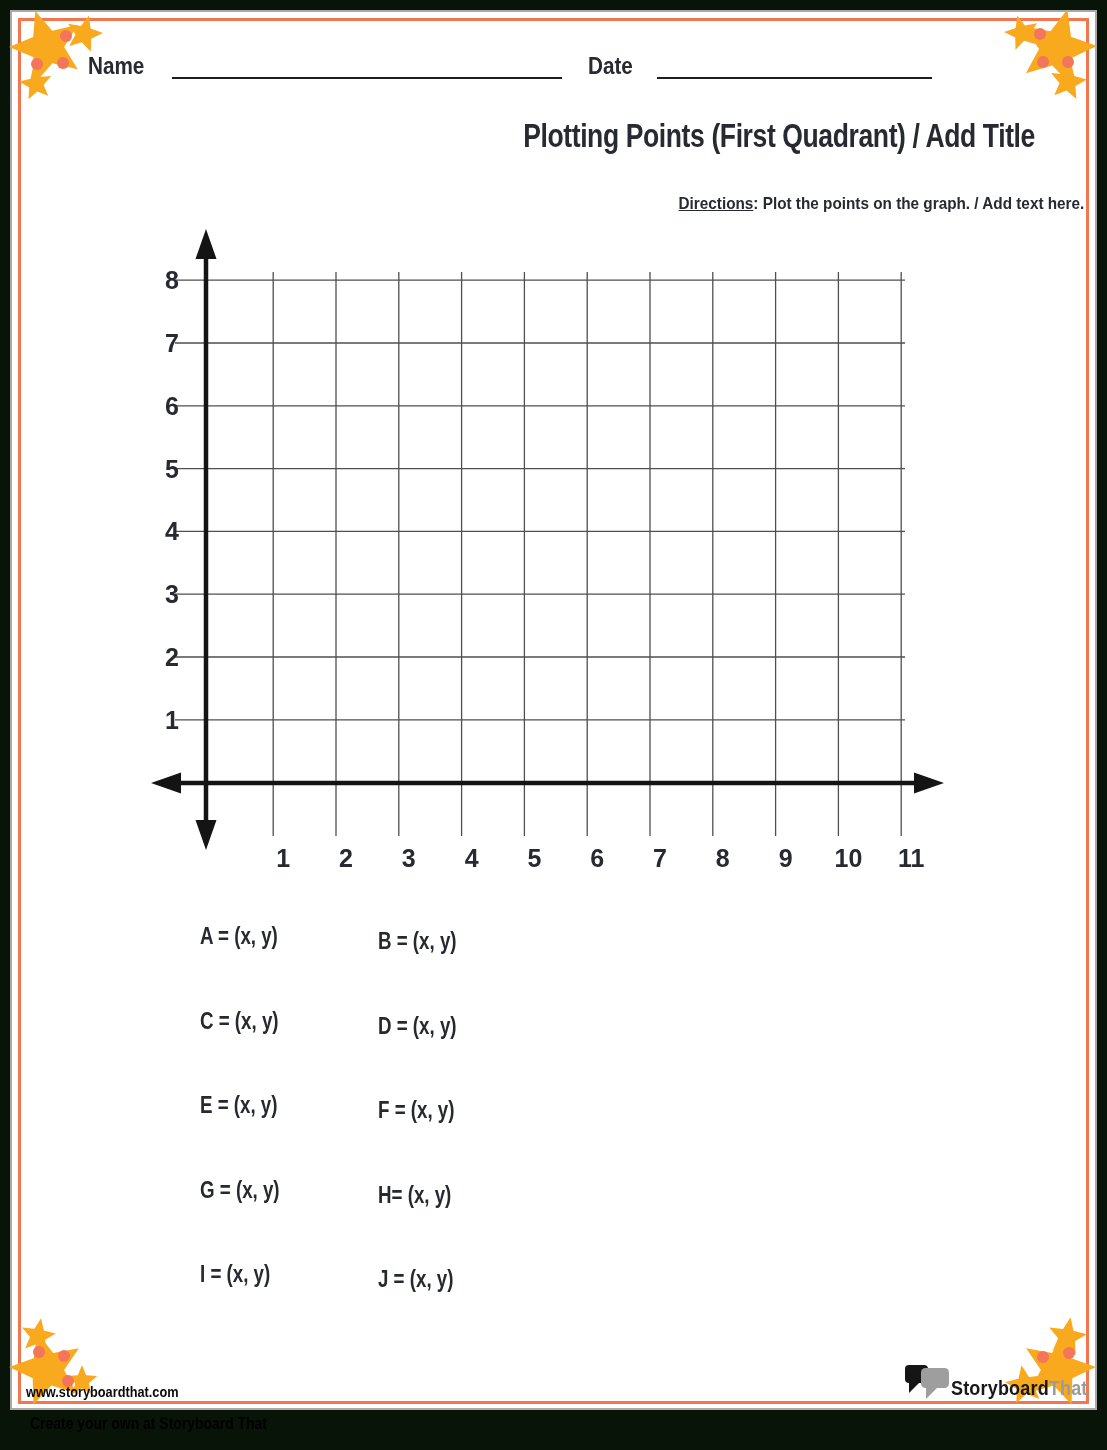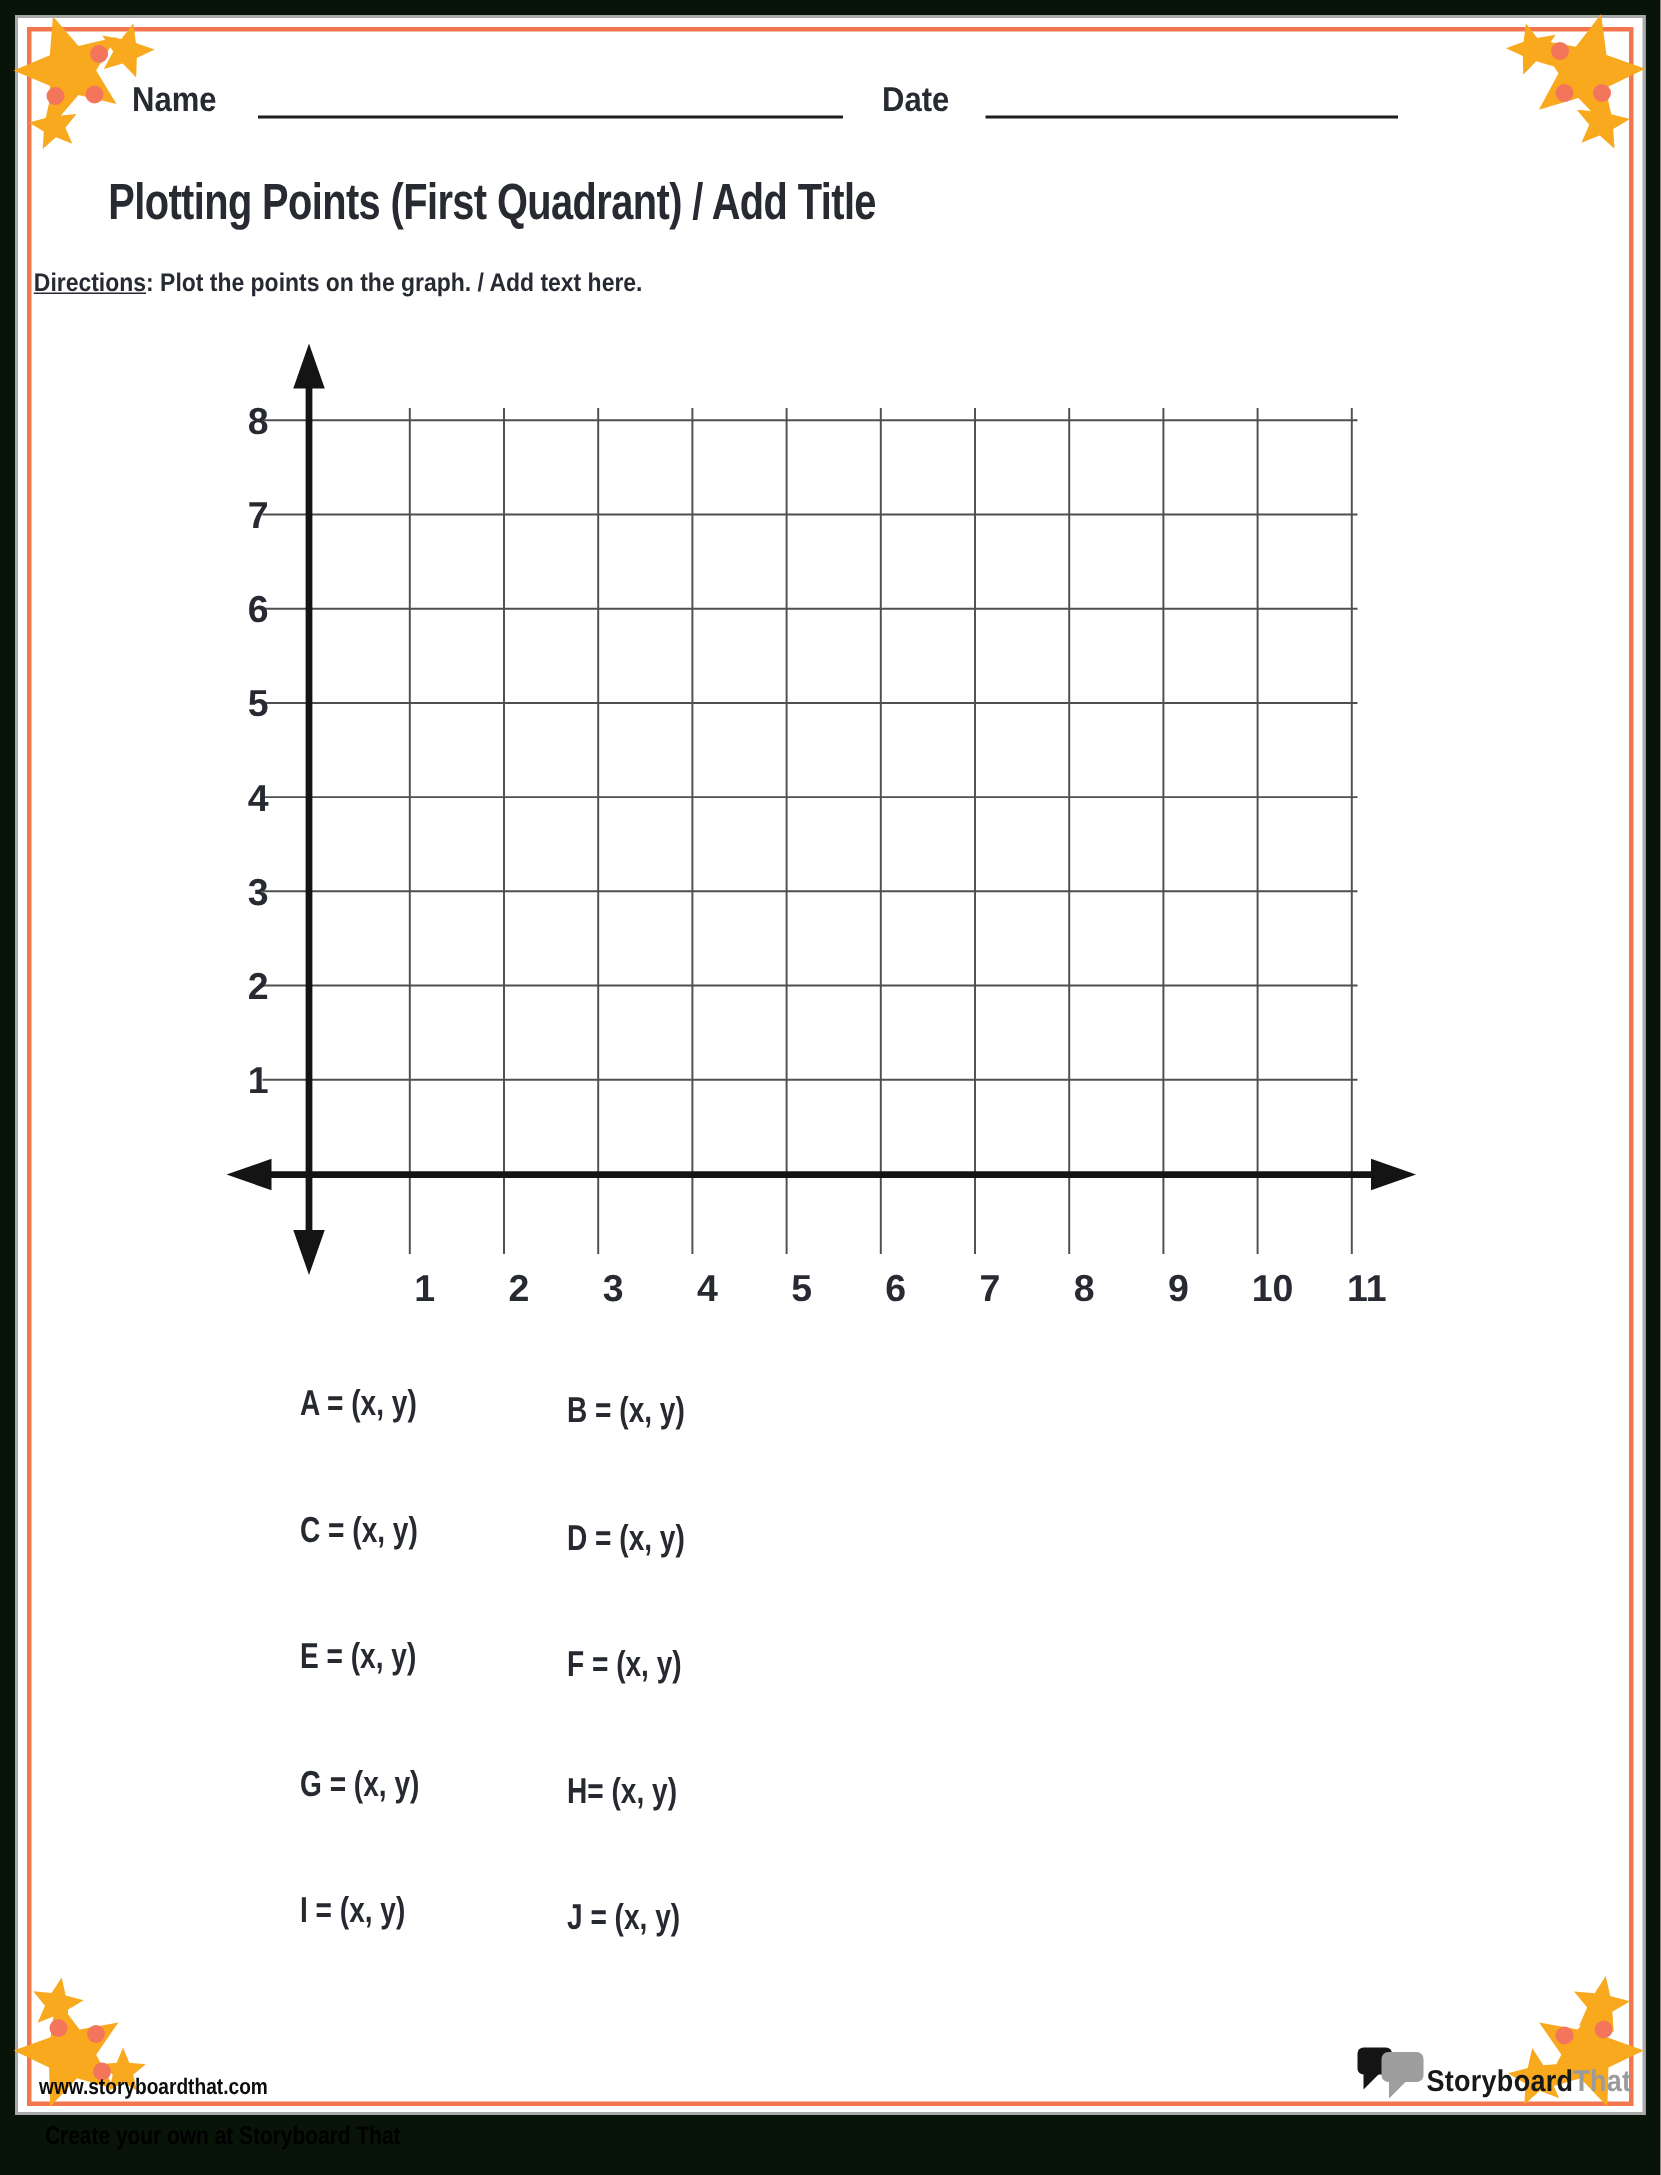--- a/index.html
+++ b/index.html
@@ -13,21 +13,21 @@
   }
   .frame{
     position:absolute;left:18px;top:18px;width:1065px;height:1380px;
     border:3px solid #F4764E;z-index:2;
   }
   svg.layer{position:absolute;left:0;top:0;z-index:3}
   svg.layer.graph{z-index:4}
   .txt{position:absolute;color:#272A31;white-space:nowrap;z-index:5}
   .hdr-label{font-size:23px;font-weight:bold;transform:scaleX(.9);transform-origin:left top}
   .writein{position:absolute;height:0;border-top:2px solid #1d1d1f;z-index:5}
-  .center-wrap{position:absolute;left:0;width:1107px;text-align:left;z-index:5}
+  .center-wrap{position:absolute;left:0;width:1107px;text-align:right;z-index:5}
   .title-text{
     display:inline-block;font-size:34px;font-weight:bold;color:#272A31;
     letter-spacing:-.5px;transform:scaleX(.78);transform-origin:center top;white-space:nowrap;
   }
   .dir-text{
     display:inline-block;font-size:17px;font-weight:bold;color:#272A31;
     transform:scaleX(.9);transform-origin:center top;white-space:nowrap;
   }
   .dir-underline{text-decoration:underline}
   .pt{
@@ -98,21 +98,21 @@
 
 <span class="txt hdr-label" style="left:88px;top:53px">Name</span>
 <div class="writein" style="left:172px;top:77px;width:390px"></div>
 <span class="txt hdr-label" style="left:588px;top:53px">Date</span>
 <div class="writein" style="left:657px;top:77px;width:275px"></div>
 
 <div class="center-wrap" style="top:116px">
   <span class="title-text">Plotting Points (First Quadrant) / Add Title</span>
 </div>
 
-<div class="center-wrap" style="top:179px">
+<div class="center-wrap" style="top:194px">
   <span class="dir-text"><span class="dir-underline">Directions</span><span>: Plot the points on the graph. / Add text here.</span></span>
 </div>
 
 <svg class="layer graph" id="graph" width="1107" height="1450">
     <g>
       <line x1="273.2" y1="272" x2="273.2" y2="836" stroke="#4f4f4f" stroke-width="1.3"></line>
       <line x1="336" y1="272" x2="336" y2="836" stroke="#4f4f4f" stroke-width="1.3"></line>
       <line x1="398.79999999999995" y1="272" x2="398.79999999999995" y2="836" stroke="#4f4f4f" stroke-width="1.3"></line>
       <line x1="461.6" y1="272" x2="461.6" y2="836" stroke="#4f4f4f" stroke-width="1.3"></line>
       <line x1="524.4" y1="272" x2="524.4" y2="836" stroke="#4f4f4f" stroke-width="1.3"></line>

